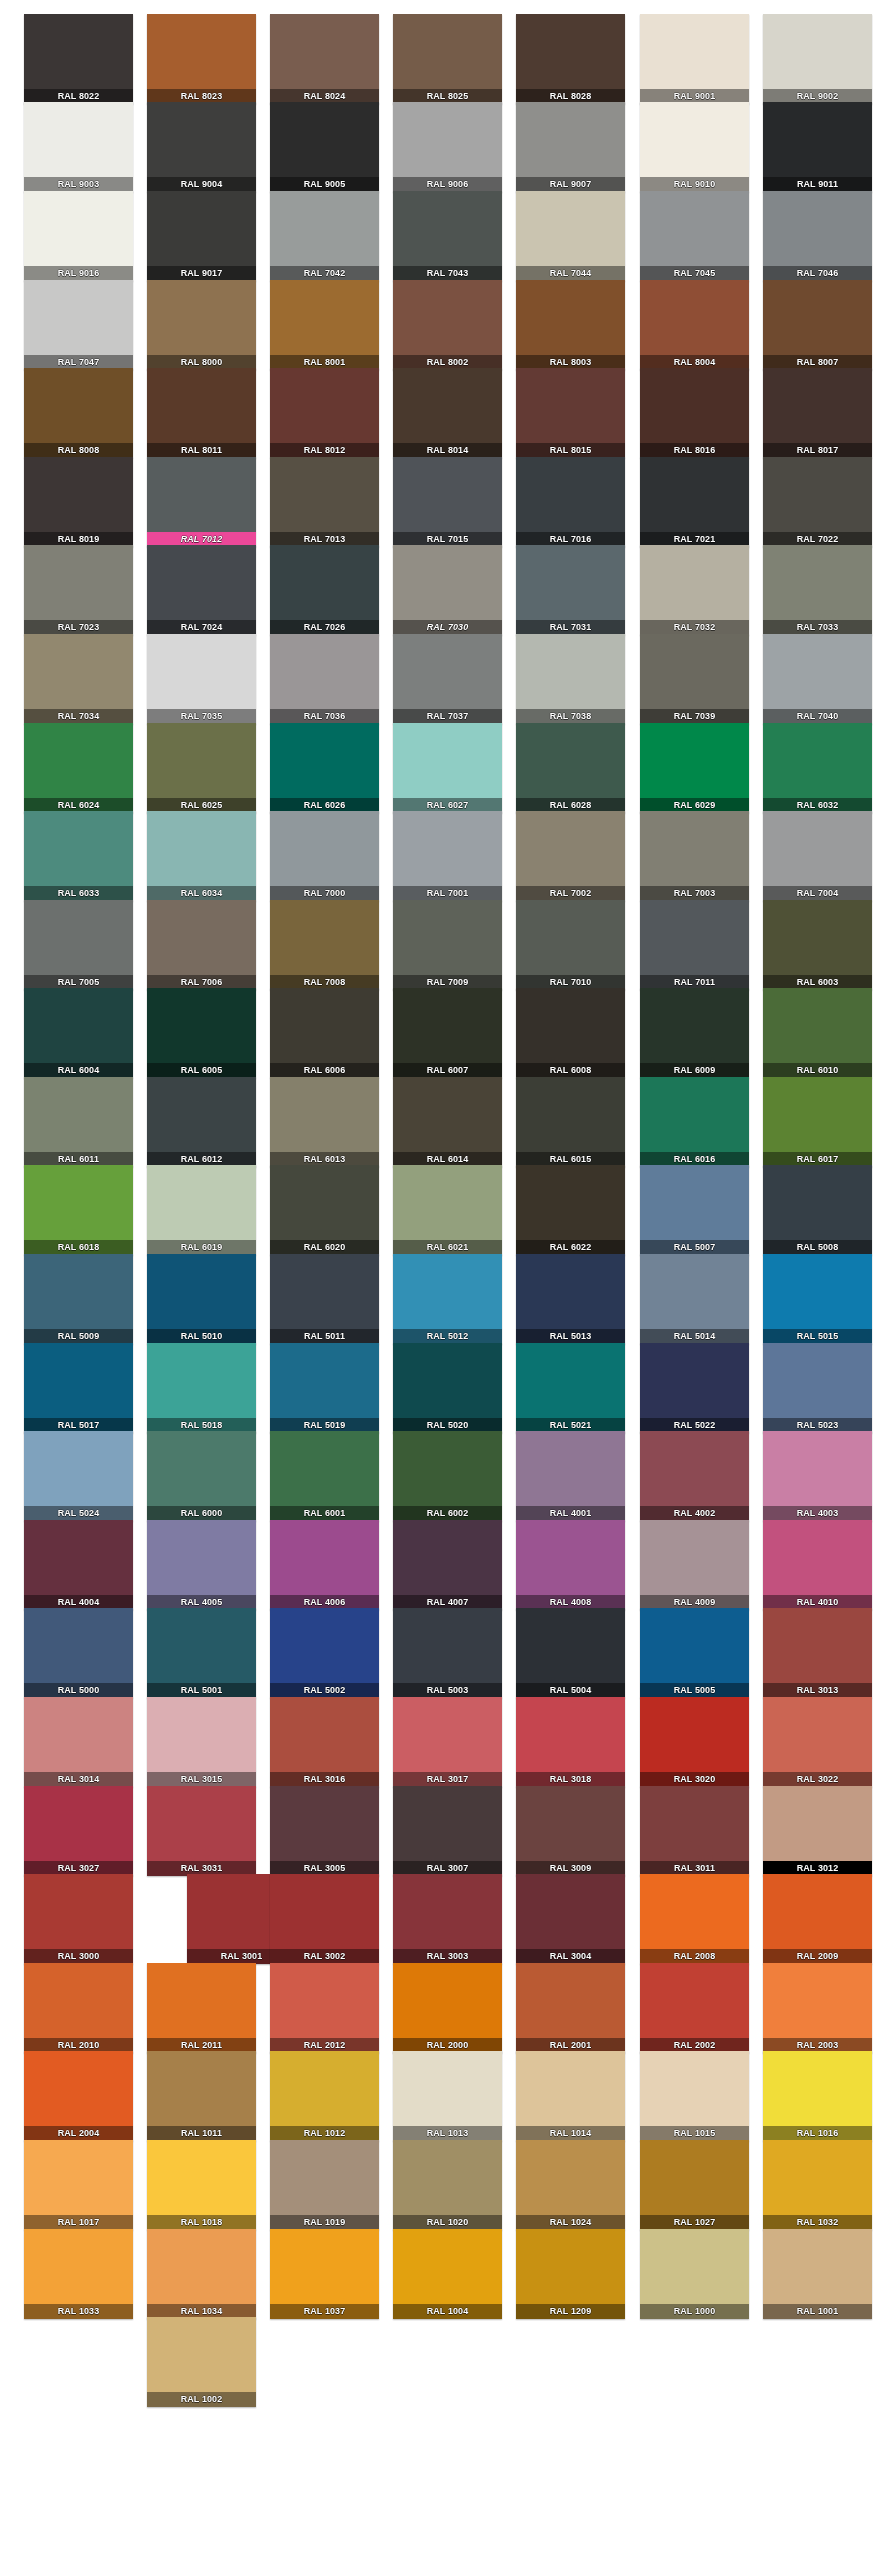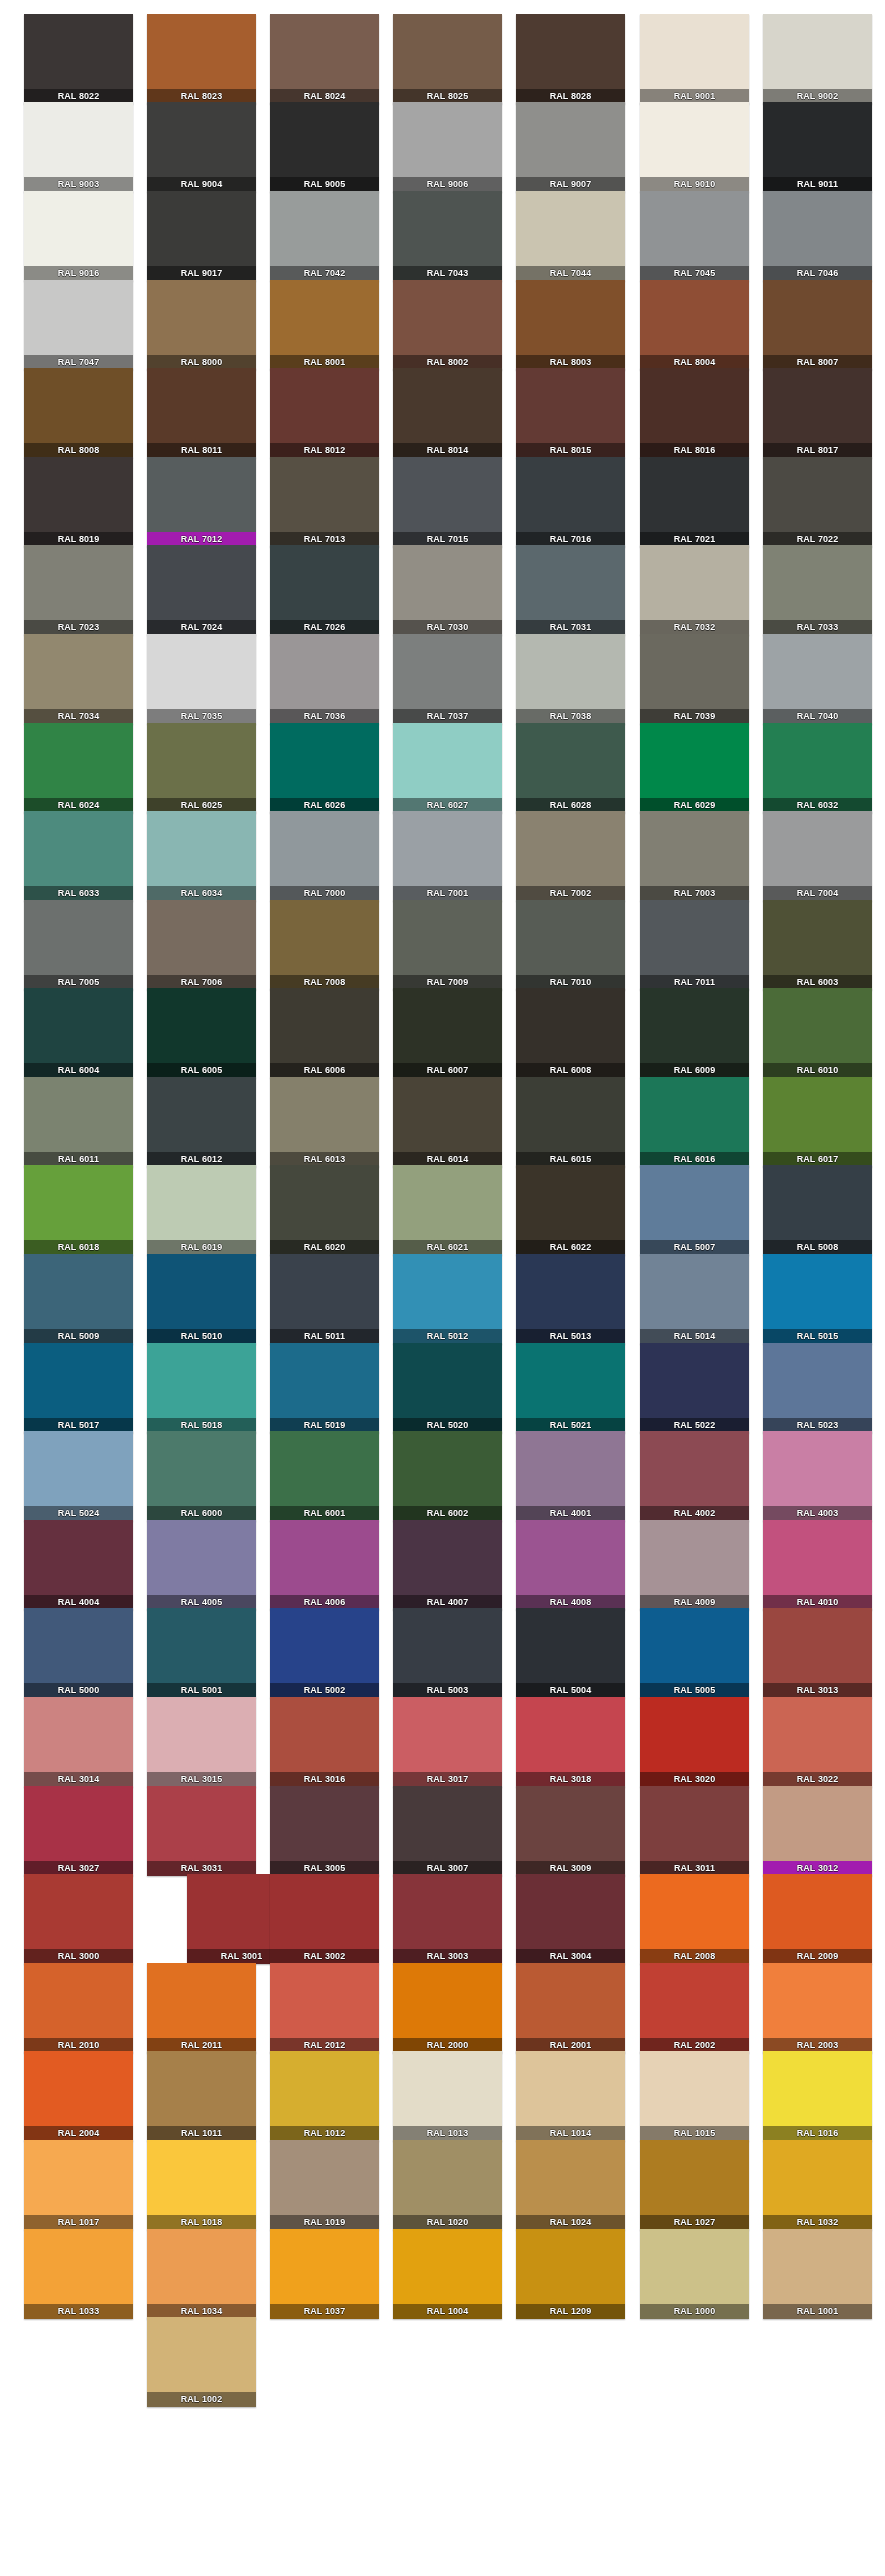--- a/index.html
+++ b/index.html
@@ -191,21 +191,21 @@
     <div class="swatch" style="left: 763px; top: 368px; width: 109px; height: 90px;">
       <div class="swatch-color" title="#44322d" style="height: 75px; background: rgb(68, 50, 45);"></div>
       <div class="swatch-label" style="height: 15px; line-height: 15px; background: rgb(39, 29, 26); color: rgb(255, 255, 255);">RAL 8017</div>
     </div>
     <div class="swatch" style="left: 24px; top: 457px; width: 109px; height: 90px;">
       <div class="swatch-color" title="#3d3635" style="height: 75px; background: rgb(61, 54, 53);"></div>
       <div class="swatch-label" style="height: 15px; line-height: 15px; background: rgb(35, 31, 31); color: rgb(255, 255, 255);">RAL 8019</div>
     </div>
     <div class="swatch" style="left: 147px; top: 457px; width: 109px; height: 90px;">
       <div class="swatch-color" title="#575d5e" style="height: 75px; background: rgb(87, 93, 94);"></div>
-      <div class="swatch-label" style="height: 15px; line-height: 15px; background: #a21caf; color: rgb(255, 255, 255);">RAL 7012</div>
+      <div class="swatch-label" style="height: 15px; line-height: 15px; background: #ec4899; color: rgb(255, 255, 255); font-style: italic;">RAL 7012</div>
     </div>
     <div class="swatch" style="left: 270px; top: 457px; width: 109px; height: 90px;">
       <div class="swatch-color" title="#575044" style="height: 75px; background: rgb(87, 80, 68);"></div>
       <div class="swatch-label" style="height: 15px; line-height: 15px; background: rgb(50, 46, 39); color: rgb(255, 255, 255);">RAL 7013</div>
     </div>
     <div class="swatch" style="left: 393px; top: 457px; width: 109px; height: 90px;">
       <div class="swatch-color" title="#4f5358" style="height: 75px; background: rgb(79, 83, 88);"></div>
       <div class="swatch-label" style="height: 15px; line-height: 15px; background: rgb(46, 48, 51); color: rgb(255, 255, 255);">RAL 7015</div>
     </div>
     <div class="swatch" style="left: 516px; top: 457px; width: 109px; height: 90px;">
@@ -227,21 +227,21 @@
     <div class="swatch" style="left: 147px; top: 545px; width: 109px; height: 90px;">
       <div class="swatch-color" title="#45494e" style="height: 75px; background: rgb(69, 73, 78);"></div>
       <div class="swatch-label" style="height: 15px; line-height: 15px; background: rgb(40, 42, 45); color: rgb(255, 255, 255);">RAL 7024</div>
     </div>
     <div class="swatch" style="left: 270px; top: 545px; width: 109px; height: 90px;">
       <div class="swatch-color" title="#374345" style="height: 75px; background: rgb(55, 67, 69);"></div>
       <div class="swatch-label" style="height: 15px; line-height: 15px; background: rgb(32, 39, 40); color: rgb(255, 255, 255);">RAL 7026</div>
     </div>
     <div class="swatch" style="left: 393px; top: 545px; width: 109px; height: 90px;">
       <div class="swatch-color" title="#928e85" style="height: 75px; background: rgb(146, 142, 133);"></div>
-      <div class="swatch-label" style="height: 15px; line-height: 15px; background: rgb(85, 82, 77); color: rgb(255, 255, 255);">RAL 7030</div>
+      <div class="swatch-label" style="height: 15px; line-height: 15px; background: rgb(85, 82, 77); color: rgb(255, 255, 255); font-style: italic;">RAL 7030</div>
     </div>
     <div class="swatch" style="left: 516px; top: 545px; width: 109px; height: 90px;">
       <div class="swatch-color" title="#5b686d" style="height: 75px; background: rgb(91, 104, 109);"></div>
       <div class="swatch-label" style="height: 15px; line-height: 15px; background: rgb(53, 60, 63); color: rgb(255, 255, 255);">RAL 7031</div>
     </div>
     <div class="swatch" style="left: 640px; top: 545px; width: 109px; height: 90px;">
       <div class="swatch-color" title="#b5b0a1" style="height: 75px; background: rgb(181, 176, 161);"></div>
       <div class="swatch-label" style="height: 15px; line-height: 15px; background: rgb(105, 102, 93); color: rgb(255, 255, 255);">RAL 7032</div>
     </div>
     <div class="swatch" style="left: 763px; top: 545px; width: 109px; height: 90px;">
@@ -631,21 +631,21 @@
     <div class="swatch" style="left: 516px; top: 1786px; width: 109px; height: 90px;">
       <div class="swatch-color" title="#6b4340" style="height: 75px; background: rgb(107, 67, 64);"></div>
       <div class="swatch-label" style="height: 15px; line-height: 15px; background: rgb(62, 39, 37); color: rgb(255, 255, 255);">RAL 3009</div>
     </div>
     <div class="swatch" style="left: 640px; top: 1786px; width: 109px; height: 90px;">
       <div class="swatch-color" title="#7d3f3e" style="height: 75px; background: rgb(125, 63, 62);"></div>
       <div class="swatch-label" style="height: 15px; line-height: 15px; background: rgb(73, 37, 36); color: rgb(255, 255, 255);">RAL 3011</div>
     </div>
     <div class="swatch" style="left: 763px; top: 1786px; width: 109px; height: 90px;">
       <div class="swatch-color" title="#c29b84" style="height: 75px; background: rgb(194, 155, 132);"></div>
-      <div class="swatch-label" style="height: 15px; line-height: 15px; background: #a21caf; color: rgb(255, 255, 255);">RAL 3012</div>
+      <div class="swatch-label" style="height: 15px; line-height: 15px; background: #000000; color: rgb(255, 255, 255);">RAL 3012</div>
     </div>
     <div class="swatch" style="left: 24px; top: 1874px; width: 109px; height: 90px;">
       <div class="swatch-color" title="#a93a33" style="height: 75px; background: rgb(169, 58, 51);"></div>
       <div class="swatch-label" style="height: 15px; line-height: 15px; background: rgb(98, 34, 30); color: rgb(255, 255, 255);">RAL 3000</div>
     </div>
     <div class="swatch" style="left: 147px; top: 1874px; width: 109px; height: 90px; margin-left: 40px;">
       <div class="swatch-color" title="#9b3233" style="height: 75px; background: rgb(155, 50, 51);"></div>
       <div class="swatch-label" style="height: 15px; line-height: 15px; background: rgb(90, 29, 30); color: rgb(255, 255, 255);">RAL 3001</div>
     </div>
     <div class="swatch" style="left: 270px; top: 1874px; width: 109px; height: 90px;">

